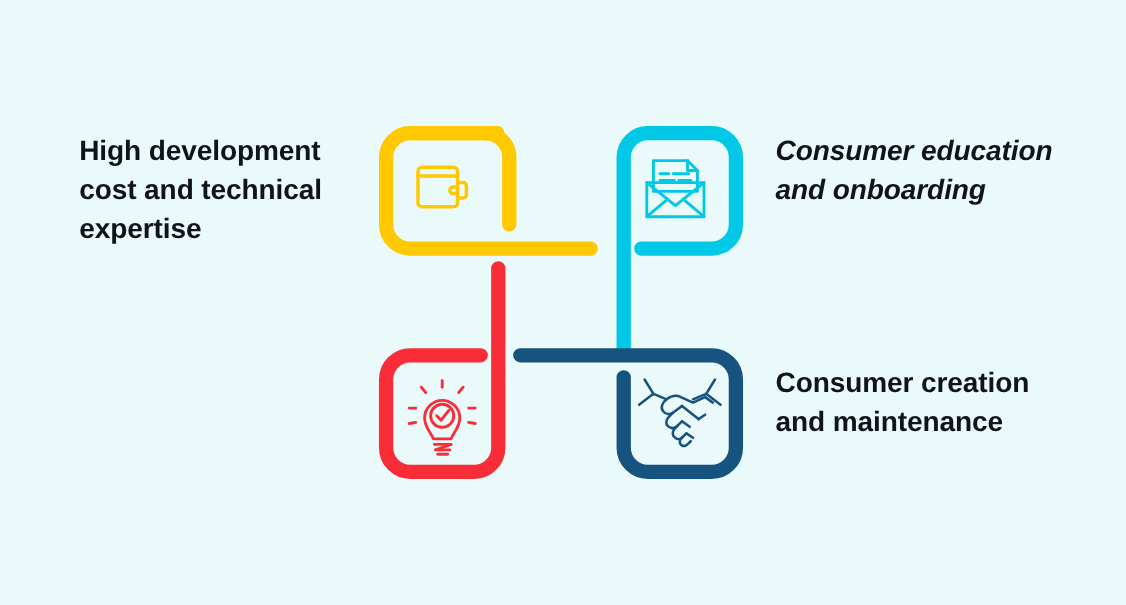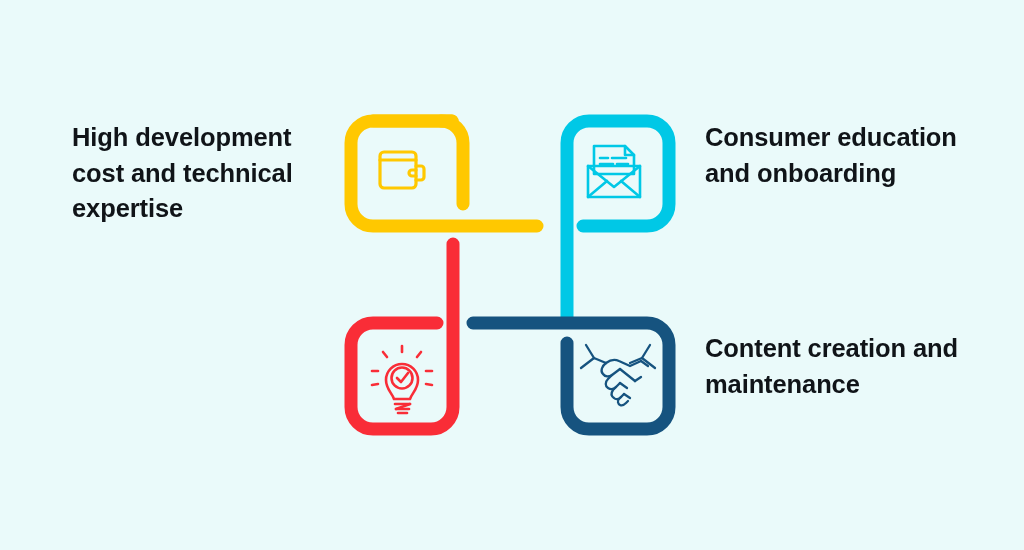--- a/index.html
+++ b/index.html
@@ -24,21 +24,21 @@
     position: absolute;
     font-family: "Liberation Sans", sans-serif;
     font-weight: bold;
     font-size: 25.5px;
     line-height: 35.5px;
     color: #101418;
     letter-spacing: -0.1px;
     white-space: pre-line;
   }
   .label-tl { left: 72px;  top: 120px; width: 250px; text-align: left; }
-  .label-tr { left: 705px; top: 120px; width: 280px; text-align: left; }
+  .label-tr { left: 705px; top: 120px; width: 280px; text-align: left; font-style: italic; }
   .label-bl { left: 72px;  top: 331px; width: 250px; text-align: left; }
   .label-br { left: 705px; top: 331px; width: 280px; text-align: left; }
 
   
   #diagram {
     position: absolute;
     left: 330px;
     top: 100px;
     width: 360px;
     height: 350px;
@@ -48,21 +48,21 @@
 </head>
 <body>
 
 <div id="canvas">
 
   <div class="label label-tl">High development cost and technical expertise</div>
 
   <div class="label label-tr">Consumer education and onboarding</div>
 
 
-  <div class="label label-br">Content creation and maintenance</div>
+  <div class="label label-br">Consumer creation and maintenance</div>
 
   <div id="diagram">
     <svg width="360" height="350" viewBox="0 0 360 350" xmlns="http://www.w3.org/2000/svg">
 
       <g>
         <path d="M 122 21 L 43 21 A 22 22 0 0 0 21 43 L 21 104 A 22 22 0 0 0 43 126 L 207 126" fill="none" stroke="#ffc800" stroke-width="13" stroke-linecap="round"></path>
         <path d="M 122 21 A 0 0 0 0 1 122 21 L 111 21" fill="none" stroke="#ffc800" stroke-width="13" stroke-linecap="round"></path>
         <path d="M 43 21 L 111 21 A 22 22 0 0 1 133 43 L 133 104" fill="none" stroke="#ffc800" stroke-width="13" stroke-linecap="round"></path>
       </g>
 

